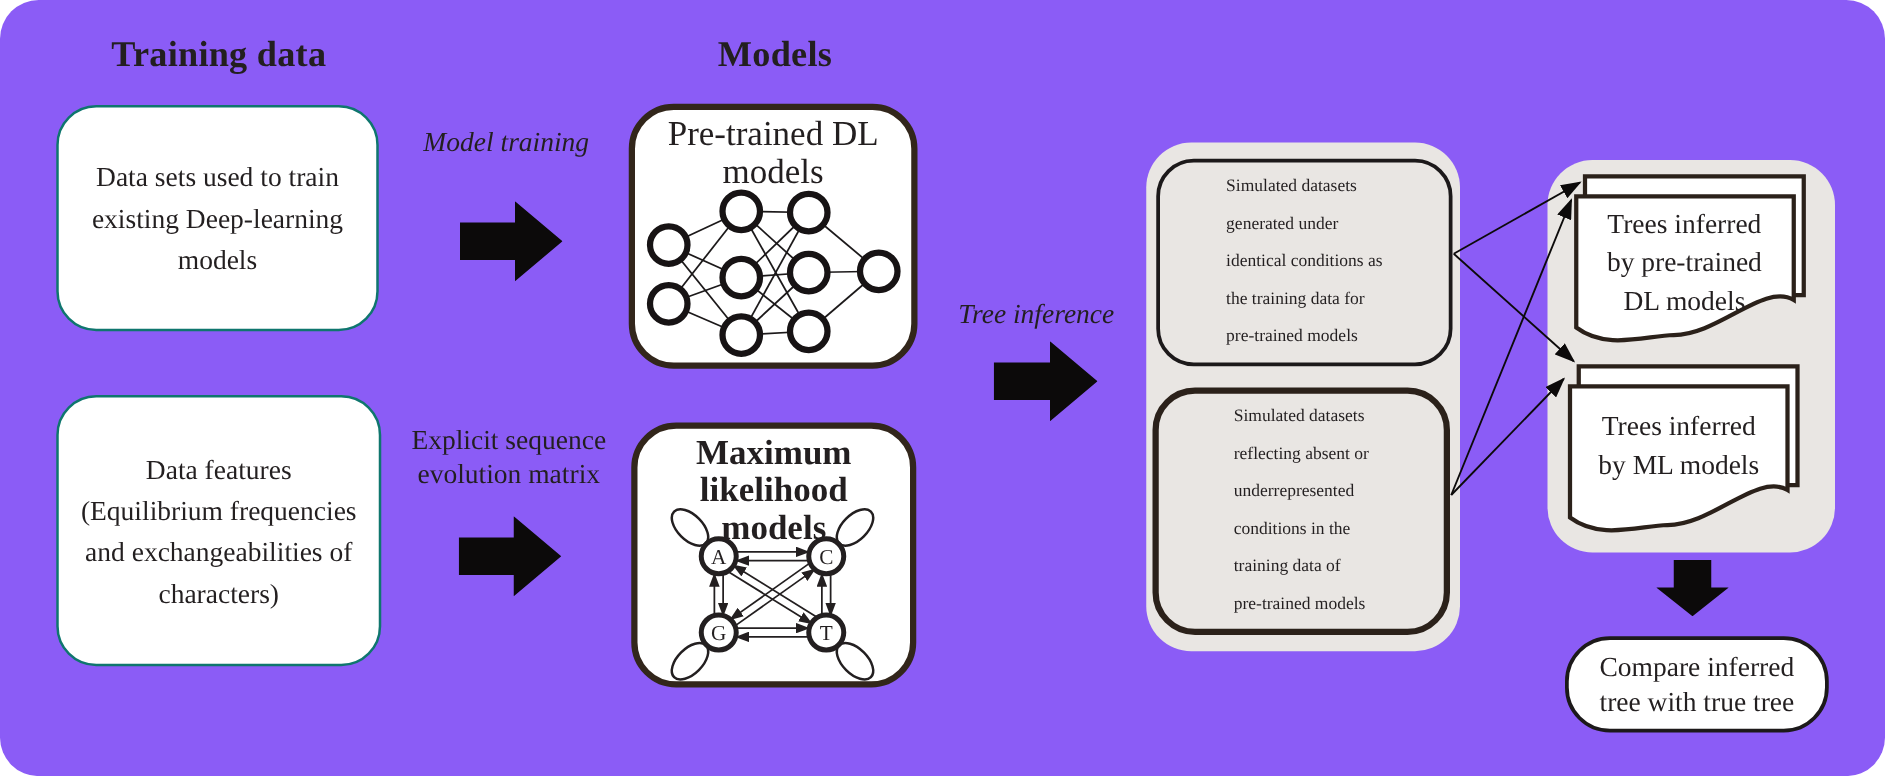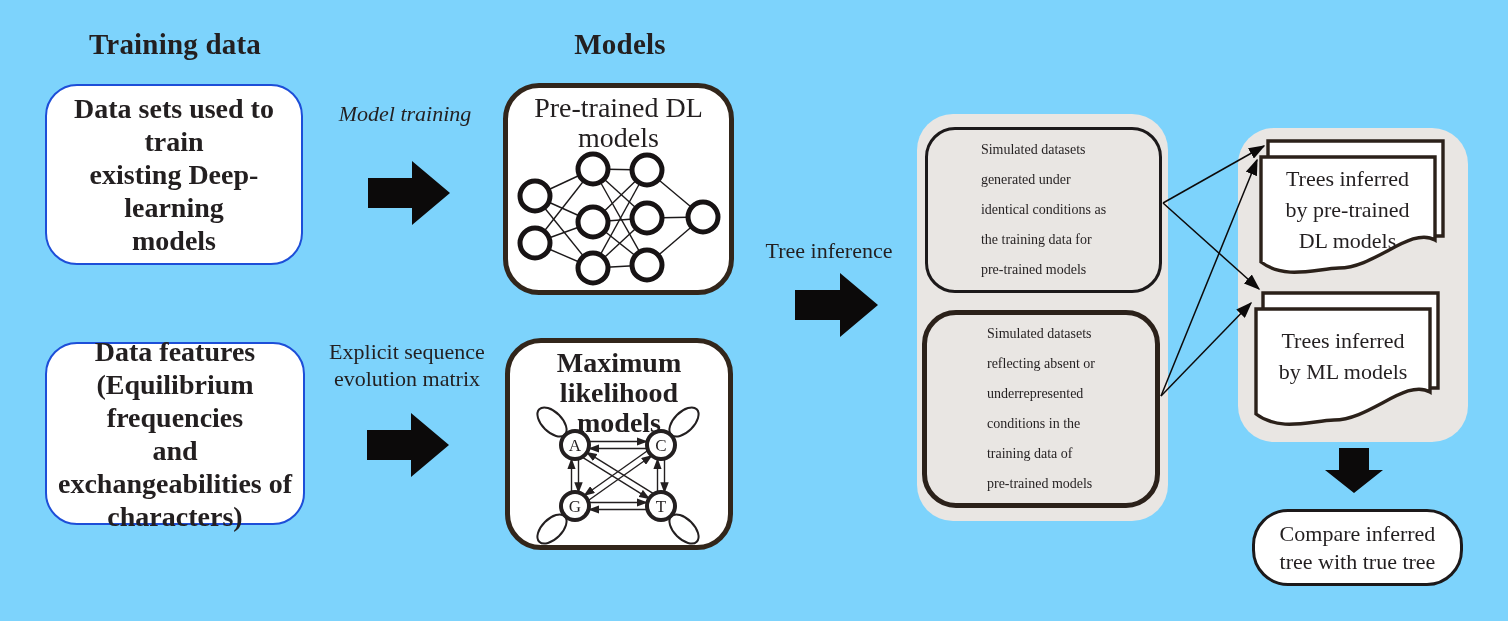--- a/index.html
+++ b/index.html
@@ -1,33 +1,33 @@
 <!DOCTYPE html>
 <html><head>
 <meta charset="utf-8">
 <style>
   html,body{margin:0;padding:0;background:#ffffff;}
   .canvas{
-    position:relative;width:1508px;height:621px;background:#7dd3fc;
-    font-family:"Liberation Serif", serif;color:#231f20;overflow:hidden;
+    position:relative;width:1508px;height:621px;background:#8b5cf6;
+    font-family:"Liberation Serif", serif;color:#231f20;overflow:hidden;border-radius:31px;
   }
   .hdr{
     position:absolute;font-weight:bold;font-size:29px;text-align:center;
     white-space:pre-line;letter-spacing:.2px;
   }
   .lbl{
     position:absolute;font-size:22px;text-align:center;line-height:27px;
     white-space:pre-line;
   }
   .box{
     position:absolute;display:flex;align-items:center;justify-content:center;
     text-align:center;box-sizing:border-box;white-space:pre-line;
   }
-  .thin-box{border:2px solid #1d4ed8;border-radius:32px;background:#ffffff;
-    font-size:28px;line-height:33px;font-weight:bold;}
+  .thin-box{border:2px solid #0f766e;border-radius:32px;background:#ffffff;
+    font-size:22px;line-height:33px;}
   .thick-box{border:5px solid #32261b;border-radius:36px;background:#ffffff;}
   .model-title{
     position:absolute;font-size:28px;line-height:30px;text-align:center;
     white-space:pre-line;
   }
   .gray-panel{position:absolute;background:#e9e6e3;border-radius:36px;}
   .tbox{
     position:absolute;display:flex;align-items:center;justify-content:center;
     text-align:left;box-sizing:border-box;background:#e9e6e3;
     font-size:14px;line-height:30px;white-space:pre-line;
@@ -50,29 +50,29 @@
 <body>
 
 <div class="canvas">
 
   <div class="hdr" style="left:50px;top:28px;width:250px;">Training data</div>
   <div class="hdr" style="left:530px;top:28px;width:180px;">Models</div>
 
   <div class="box thin-box" style="left:45px;top:84px;width:258px;height:181px;padding:0 8px;">Data sets used to train
 existing Deep-learning
 models</div>
-  <div class="box thin-box" style="left:45px;top:342px;width:260px;height:183px;padding:0 6px;">Data features
+  <div class="box thin-box" style="left:45px;top:316px;width:260px;height:217px;padding:0 6px;">Data features
 (Equilibrium frequencies
 and exchangeabilities of
 characters)</div>
 
   <div class="lbl" style="left:325px;top:100px;width:160px;font-style:italic;">Model training</div>
   <div class="lbl" style="left:314px;top:338px;width:186px;">Explicit sequence
 evolution matrix</div>
-  <div class="lbl" style="left:745px;top:237px;width:168px;">Tree inference</div>
+  <div class="lbl" style="left:745px;top:237px;width:168px;font-style:italic;">Tree inference</div>
 
   <svg class="abs noptr" style="left:368px;top:161px;" width="82" height="64" viewBox="0 0 82 64">
     <polygon points="0,17 44,17 44,0 82,32 44,64 44,47 0,47" fill="#0c0a0a"></polygon>
   </svg>
   <svg class="abs noptr" style="left:367px;top:413px;" width="82" height="64" viewBox="0 0 82 64">
     <polygon points="0,17 44,17 44,0 82,32 44,64 44,47 0,47" fill="#0c0a0a"></polygon>
   </svg>
   <svg class="abs noptr" style="left:795px;top:273px;" width="83" height="64" viewBox="0 0 83 64">
     <polygon points="0,17 45,17 45,0 83,32 45,64 45,47 0,47" fill="#0c0a0a"></polygon>
   </svg>

